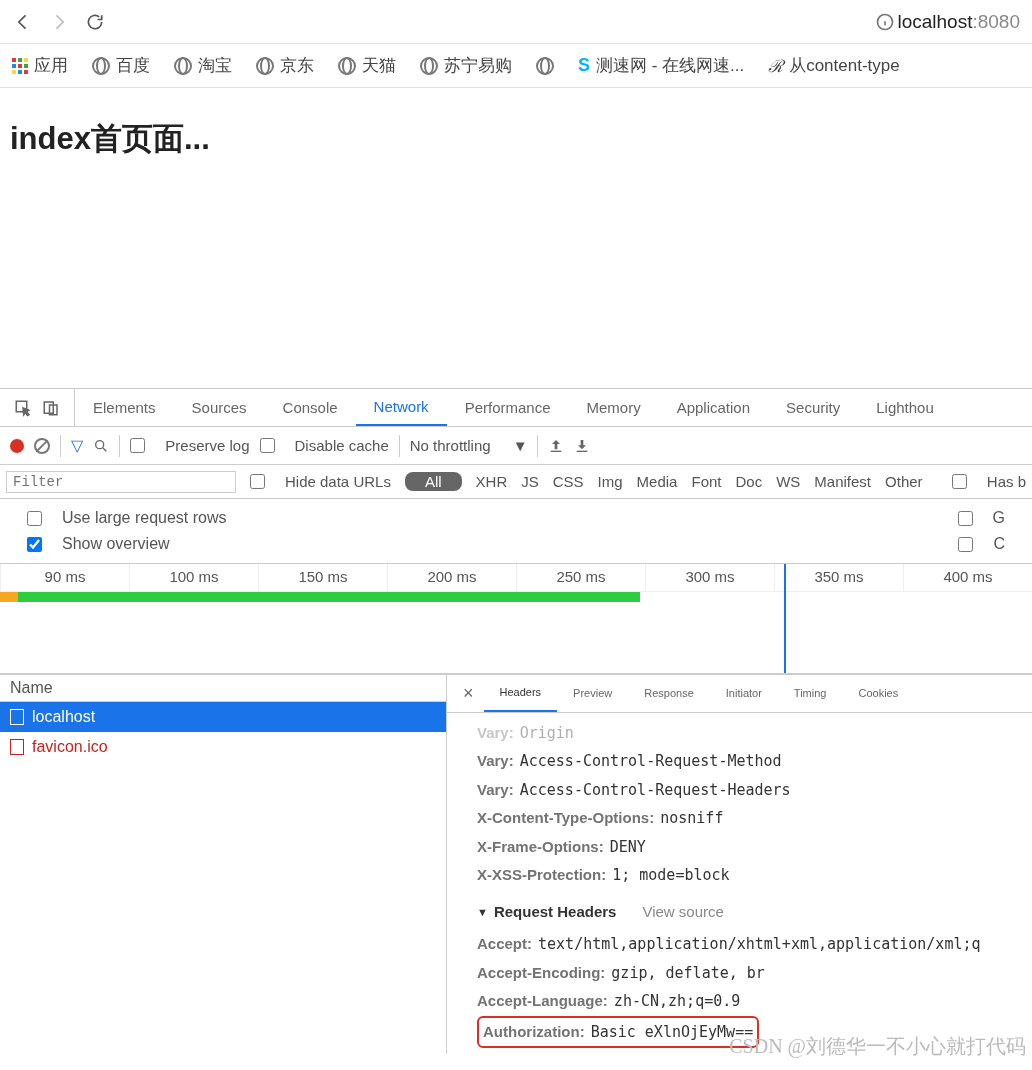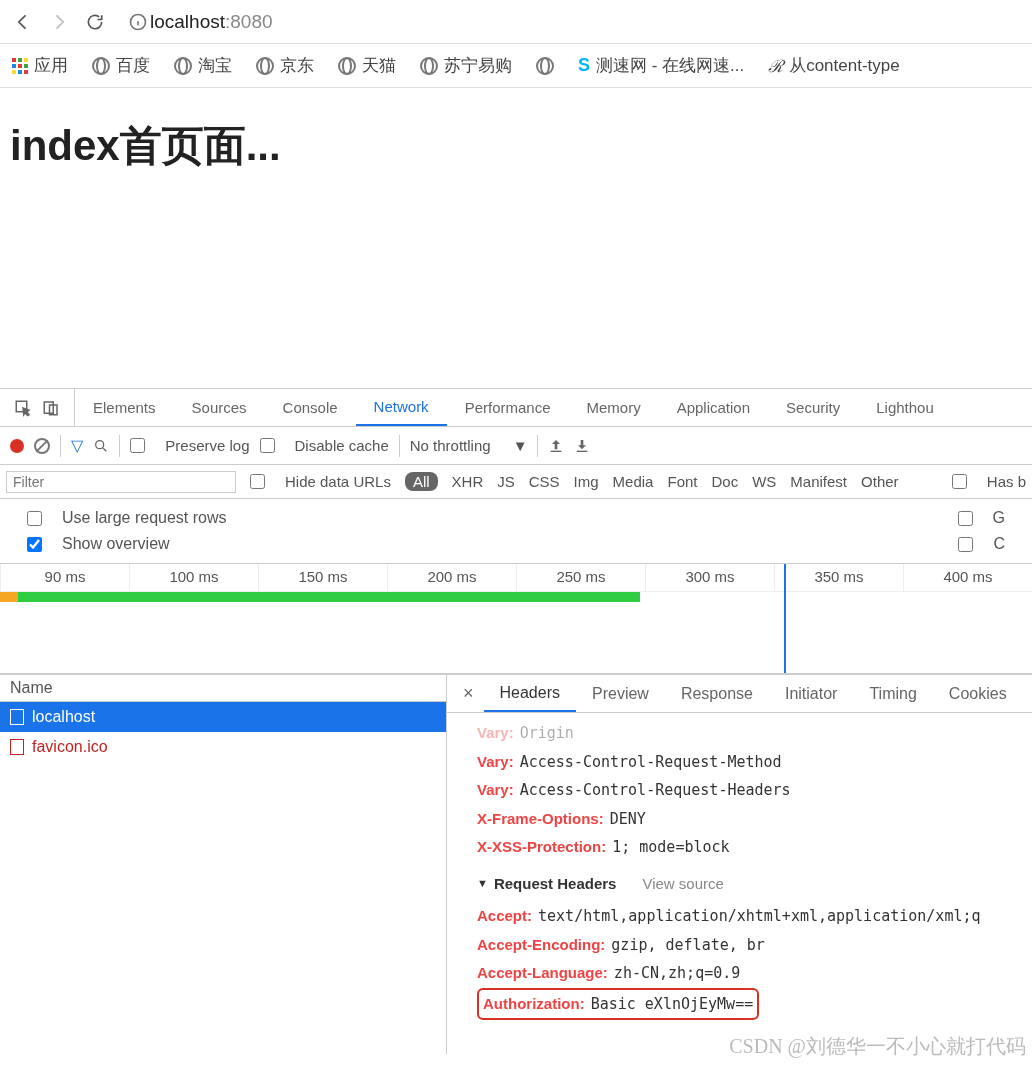--- a/index.html
+++ b/index.html
@@ -1,72 +1,72 @@
 <!DOCTYPE html>
 <html><head>
 <meta charset="utf-8">
 <style>
 * { box-sizing: border-box; margin: 0; padding: 0; }
 body { font-family: Arial, "Microsoft YaHei", sans-serif; font-size: 14px; color: #333; width: 1032px; overflow: hidden; }
 .browser-nav { display: flex; align-items: center; height: 44px; padding: 0 12px; gap: 14px; border-bottom: 1px solid #e0e0e0; }
 .nav-btn { width: 22px; height: 22px; display: flex; align-items: center; justify-content: center; color: #555; }
 .nav-btn.disabled { color: #bbb; }
-.url-bar { display: flex; align-items: center; flex: 1; gap: 2px; padding-left: 8px; }
+.url-bar { display: flex; align-items: center; flex: 1; gap: 2px; padding-left: 8px; justify-content: flex-end; }
 .url-text { font-size: 19px; color: #888; }
 .url-text .host { color: #222; }
 .bookmarks { display: flex; align-items: center; height: 44px; padding: 0 12px; gap: 24px; border-bottom: 1px solid #e0e0e0; font-size: 17px; color: #444; }
 .bm-item { display: flex; align-items: center; gap: 6px; }
 .apps-icon { width:16px; height:16px; display:grid; grid-template-columns:repeat(3,4px); grid-template-rows:repeat(3,4px); gap:2px;}
 .apps-icon span { display:block; width:4px; height:4px;}
 .globe-icon { width:18px; height:18px; border:2px solid #777; border-radius:50%; position:relative;}
 .globe-icon::after{content:"";position:absolute;left:50%;top:-2px;bottom:-2px;width:6px;border:2px solid #777;border-radius:50%;transform:translateX(-50%);}
 .page-content { padding: 30px 10px 10px 10px; height: 300px; }
-.page-content h1 { font-size: 42px; font-weight: bold; color:#222; }
+.page-content h1 { font-size: 31px; font-weight: bold; color:#222; }
 .devtools { border-top: 1px solid #ccc; font-size: 15px; color:#555; }
 .dt-tabs { display:flex; align-items:center; height:38px; border-bottom:1px solid #ccc; }
 .dt-pick { display:flex; gap:10px; padding:0 14px; border-right:1px solid #ccc; height:100%; align-items:center;}
 .dt-tab-list { display:flex; height:100%; }
 .dt-tab { padding:0 18px; display:flex; align-items:center; color:#666; }
 .dt-tab.active { color:#1a73e8; border-bottom:2px solid #1a73e8; }
 .dt-toolbar { display:flex; align-items:center; height:38px; border-bottom:1px solid #ccc; padding:0 10px; gap:10px;}
 .record-dot{width:14px;height:14px;background:#d93025;border-radius:50%;}
 .clear-icon{width:16px;height:16px;border:2px solid #777;border-radius:50%;position:relative;}
 .clear-icon::after{content:"";position:absolute;width:16px;height:2px;background:#777;transform:rotate(-45deg);top:5px;left:-2px;}
 .funnel{color:#1a73e8;font-size:16px;}
 .sep{width:1px;height:22px;background:#ccc;}
 .chk{display:flex;align-items:center;gap:20px;}
 .chk input{width:15px;height:15px;}
 .throttle{display:flex;align-items:center;gap:6px;}
 .dt-filter-row{display:flex;align-items:center;height:34px;border-bottom:1px solid #ccc;padding:0 6px;gap:14px;font-size:15px;}
-.filter-input{width:230px;border:1px solid #ccc;padding:2px 6px;font-size:14px;color:#888;}
-.pill{padding:1px 8px;border-radius:8px;}
+.filter-input{width:230px;border:1px solid #ccc;padding:2px 6px;font-size:14px;color:#888;font-family:Liberation Mono, monospace;}
+.pill{padding:1px 20px;border-radius:8px;}
 .pill.active{background:#666;color:#fff;}
 .dt-opts{border-bottom:1px solid #ccc;padding:6px 10px;font-size:16px;}
 .dt-opt-row{display:flex;align-items:flex-start;justify-content:space-between;padding:4px 17px;}
 .timeline{border-bottom:1px solid #ccc;position:relative;height:110px;}
 .tl-ticks{display:flex;height:28px;border-bottom:1px solid #eee;font-size:15px;color:#555;}
 .tl-tick{flex:1;text-align:center;border-left:1px solid #eee;padding-top:4px;}
 .tl-bars{position:relative;height:10px;}
 .tl-bar1{position:absolute;left:0;width:18px;height:10px;background:#f5a623;}
 .tl-bar2{position:absolute;left:0;width:62%;height:10px;background:#2ecc40;top:0;}
 .tl-line{position:absolute;left:76%;top:0;bottom:0;width:2px;background:#1a73e8;}
 .req-panel{display:flex;height:380px;border-top:1px solid #ccc;}
 .req-list{width:447px;border-right:1px solid #ccc;}
 .req-head{padding:4px 10px;border-bottom:1px solid #ccc;font-size:16px;}
 .req-row{display:flex;align-items:center;gap:8px;padding:6px 10px;font-size:16px;}
 .req-row.sel{background:#1a73e8;color:#fff;}
 .req-row.err{color:#c5221f;}
 .file-icon{width:14px;height:16px;border:1px solid currentColor;position:relative;}
 .detail{flex:1;display:flex;flex-direction:column;}
 .detail-tabs{display:flex;align-items:center;height:38px;border-bottom:1px solid #ccc;padding-left:6px;gap:0;}
 .close-x{padding:0 10px;font-size:18px;color:#666;}
-.dtab{padding:0 16px;height:100%;display:flex;align-items:center;color:#666;font-size:16px;}
+.dtab{padding:0 16px;height:100%;display:flex;align-items:center;color:#666;font-size:11px;}
 .dtab.active{color:#333;border-bottom:2px solid #1a73e8;}
 .headers-body{padding:6px 20px 6px 30px;font-size:15px;line-height:1.9;overflow:hidden;}
-.hrow .k{font-weight:bold;color:#ef4444;}
+.hrow .k{font-weight:bold;color:#737373;}
 .hrow .v{font-family:Consolas,monospace;color:#333;padding-left:6px;}
 .sect-title{font-weight:bold;color:#333;padding:8px 0 4px 0;display:flex;align-items:center;gap:6px;}
 .sect-title .tri{font-size:11px;}
 .vs{color:#888;font-weight:normal;margin-left:20px;}
 .hl-box{border:2px solid #d93025;border-radius:6px;padding:0 4px;display:inline-block;}
 .watermark{position:fixed;right:6px;bottom:10px;color:#bbb;font-size:20px;font-family:"Microsoft YaHei";}
 svg{display:block;}
 </style>
 </head>
 <body>
@@ -306,20 +306,21 @@
         <div class="dtab">Preview</div>
         <div class="dtab">Response</div>
         <div class="dtab">Initiator</div>
         <div class="dtab">Timing</div>
         <div class="dtab">Cookies</div>
       </div>
       <div class="headers-body">
         <div class="hrow" style="opacity:.4"><span class="k">Vary:</span><span class="v">Origin</span></div>
         <div class="hrow"><span class="k">Vary:</span><span class="v">Access-Control-Request-Method</span></div>
         <div class="hrow"><span class="k">Vary:</span><span class="v">Access-Control-Request-Headers</span></div>
+        <div class="hrow"><span class="k">X-Content-Type-Options:</span><span class="v">nosniff</span></div>
         <div class="hrow"><span class="k">X-Frame-Options:</span><span class="v">DENY</span></div>
         <div class="hrow"><span class="k">X-XSS-Protection:</span><span class="v">1; mode=block</span></div>
 
         <div class="sect-title">
           <span class="tri">▼</span>
           <span>Request Headers</span>
           <span class="vs">View source</span>
         </div>
         <div class="hrow"><span class="k">Accept:</span><span class="v">text/html,application/xhtml+xml,application/xml;q</span></div>
         <div class="hrow"><span class="k">Accept-Encoding:</span><span class="v">gzip, deflate, br</span></div>

